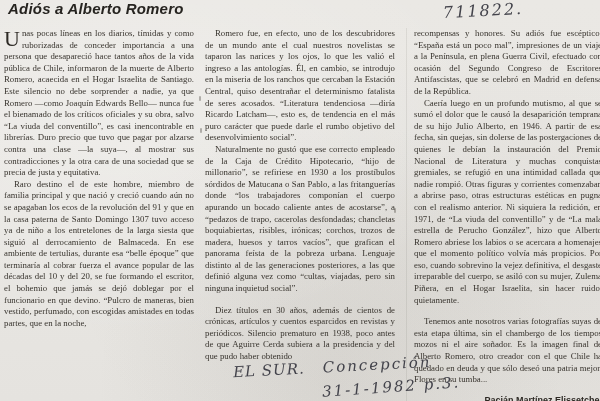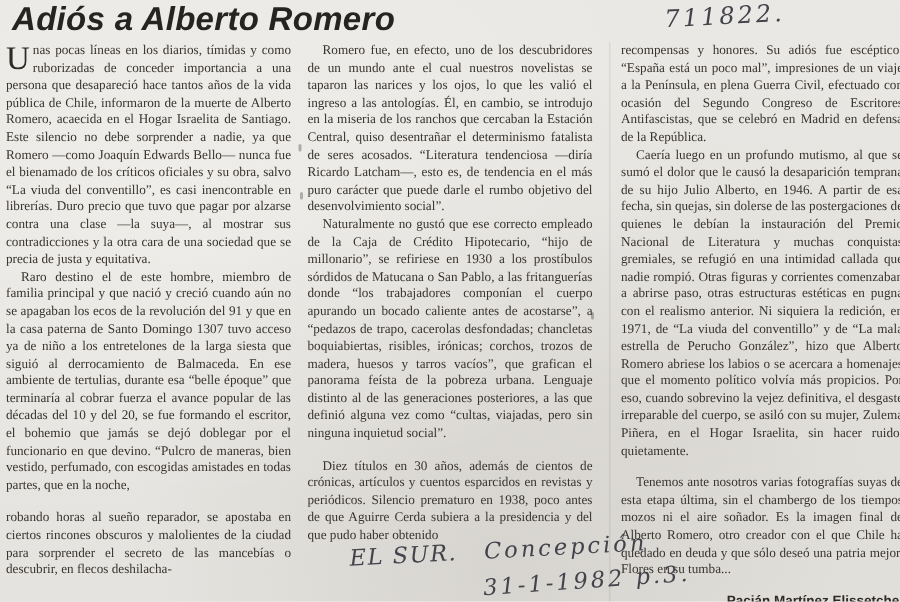--- a/index.html
+++ b/index.html
@@ -14,21 +14,21 @@
       radial-gradient(ellipse at 20% 30%, rgba(255,255,255,0.25), rgba(255,255,255,0) 55%),
       radial-gradient(ellipse at 80% 70%, rgba(120,115,105,0.08), rgba(120,115,105,0) 60%),
       radial-gradient(ellipse at 55% 95%, rgba(120,115,105,0.10), rgba(120,115,105,0) 50%),
       linear-gradient(180deg,#eae8e4 0%, #e8e6e2 60%, #e5e3df 100%);
     color:#38342e;
   }
   .title{
     position:absolute;left:8px;top:0px;margin:0;
     font-family:"Liberation Sans", sans-serif;
     font-style:italic;font-weight:bold;
-    font-size:22px;letter-spacing:0.2px;color:#262420;
+    font-size:15px;letter-spacing:0.2px;color:#262420;
   }
   .hand{
     font-family:"DejaVu Serif", serif;
     font-style:italic;color:#43434b;
   }
   .archive-number{
     position:absolute;left:443px;top:1px;
     font-size:16px;letter-spacing:2px;transform:rotate(-3deg);
   }
   .cols{
@@ -73,21 +73,20 @@
 
   <div class="hand archive-number">711822.</div>
 
   <h1 class="title">Adiós a Alberto Romero</h1>
 
   <div class="cols">
 
     <div class="col col1">
       <p class="para"><span class="dropcap">U</span><span>nas pocas líneas en los diarios, tímidas y como ruborizadas de conceder importancia a una persona que desapareció hace tantos años de la vida pública de Chile, informaron de la muerte de Alberto Romero, acaecida en el Hogar Israelita de Santiago. Este silencio no debe sorprender a nadie, ya que Romero —como Joaquín Edwards Bello— nunca fue el bienamado de los críticos oficiales y su obra, salvo “La viuda del conventillo”, es casi inencontrable en librerías. Duro precio que tuvo que pagar por alzarse contra una clase —la suya—, al mostrar sus contradicciones y la otra cara de una sociedad que se precia de justa y equitativa.</span></p>
       <p class="para indent">Raro destino el de este hombre, miembro de familia principal y que nació y creció cuando aún no se apagaban los ecos de la revolución del 91 y que en la casa paterna de Santo Domingo 1307 tuvo acceso ya de niño a los entretelones de la larga siesta que siguió al derrocamiento de Balmaceda. En ese ambiente de tertulias, durante esa “belle époque” que terminaría al cobrar fuerza el avance popular de las décadas del 10 y del 20, se fue formando el escritor, el bohemio que jamás se dejó doblegar por el funcionario en que devino. “Pulcro de maneras, bien vestido, perfumado, con escogidas amistades en todas partes, que en la noche,</p>
-      <p class="para gap">robando horas al sueño reparador, se apostaba en ciertos rincones obscuros y malolientes de la ciudad para sorprender el secreto de las mancebías o descubrir, en flecos deshilacha-</p>
     </div>
 
     <div class="col col2">
       <p class="para indent">Romero fue, en efecto, uno de los descubridores de un mundo ante el cual nuestros novelistas se taparon las narices y los ojos, lo que les valió el ingreso a las antologías. Él, en cambio, se introdujo en la miseria de los ranchos que cercaban la Estación Central, quiso desentrañar el determinismo fatalista de seres acosados. “Literatura tendenciosa —diría Ricardo Latcham—, esto es, de tendencia en el más puro carácter que puede darle el rumbo objetivo del desenvolvimiento social”.</p>
       <p class="para indent">Naturalmente no gustó que ese correcto empleado de la Caja de Crédito Hipotecario, “hijo de millonario”, se refiriese en 1930 a los prostíbulos sórdidos de Matucana o San Pablo, a las fritanguerías donde “los trabajadores componían el cuerpo apurando un bocado caliente antes de acostarse”, a “pedazos de trapo, cacerolas desfondadas; chancletas boquiabiertas, risibles, irónicas; corchos, trozos de madera, huesos y tarros vacíos”, que grafican el panorama feísta de la pobreza urbana. Lenguaje distinto al de las generaciones posteriores, a las que definió alguna vez como “cultas, viajadas, pero sin ninguna inquietud social”.</p>
       <p class="para gap indent">Diez títulos en 30 años, además de cientos de crónicas, artículos y cuentos esparcidos en revistas y periódicos. Silencio prematuro en 1938, poco antes de que Aguirre Cerda subiera a la presidencia y del que pudo haber obtenido</p>
     </div>
 
     <div class="col col3">
       <p class="para">recompensas y honores. Su adiós fue escéptico: “España está un poco mal”, impresiones de un viaje a la Península, en plena Guerra Civil, efectuado con ocasión del Segundo Congreso de Escritores Antifascistas, que se celebró en Madrid en defensa de la República.</p>

